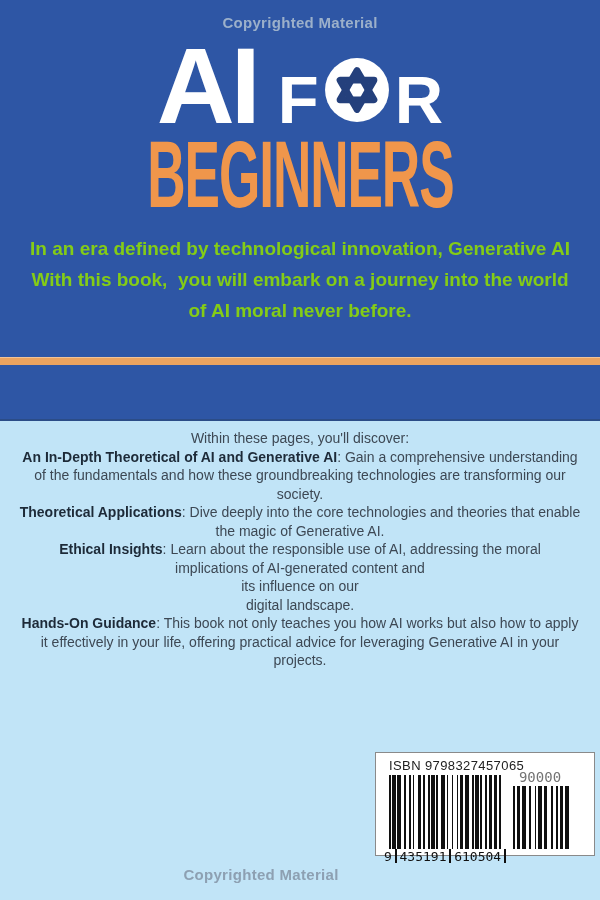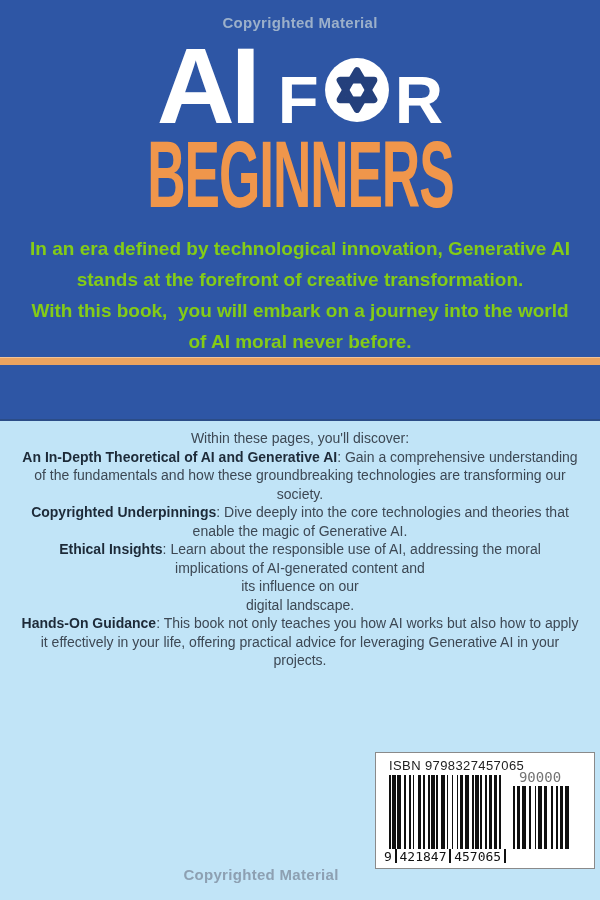--- a/index.html
+++ b/index.html
@@ -29,21 +29,21 @@
   .stripe { position:absolute; top:357px; left:0; width:600px; height:8px;
           background:#eaa360; border-top:1px solid rgba(255,255,255,.35); }
 
   
   .blurb { position:absolute; top:429px; left:18px; right:18px;
           text-align:center; font-size:14px; line-height:18.5px; color:#3d4854; }
   .blurb b { color:#1d2a38; }
   .preline { white-space:pre-line; }
 
   
-  .bc-box { position:absolute; left:375px; top:752px; width:220px; height:117px;
+  .bc-box { position:absolute; left:375px; top:752px; width:220px; height:104px;
           background:#ffffff; border:1px solid #8a8a8a; }
   .bc-isbn { position:absolute; top:5px; left:13px; font-size:13px; color:#222;
           letter-spacing:.4px; }
   .bars { position:absolute; display:flex; }
   .bars span { height:100%; }
   .bc-main { left:13px; top:22px; width:112px; height:74px; }
   .bc-digits { position:absolute; left:8px; top:96px; width:122px;
           display:flex; justify-content:space-between; align-items:flex-start;
           font-family:"DejaVu Sans Mono", monospace; font-size:13px; color:#111; }
   .guard { width:2px; height:14px; background:#101010; }
@@ -74,32 +74,31 @@
       </svg>
       <span class="t-for">R</span>
     </div>
 
     <div class="beginners-wrap">
       <span class="t-beginners">BEGINNERS</span>
     </div>
 
     <div class="intro">
       <div>In an era defined by technological innovation, Generative AI</div>
-      <div>stands at the forefront of creative transformation.</div>
       <div>With this book,  you will embark on a journey into the world</div>
       <div>of AI moral never before.</div>
     </div>
 
     <div class="stripe"></div>
   </div>
 
   <div class="blurb">
     <p>Within these pages, you'll discover:</p>
     <p><b>An In-Depth Theoretical of AI and Generative AI</b><span>: Gain a comprehensive understanding of the fundamentals and how these groundbreaking technologies are transforming our society.</span></p>
-    <p><b>Copyrighted Underpinnings</b><span>: Dive deeply into the core technologies and theories that enable the magic of Generative AI.</span></p>
+    <p><b>Theoretical Applications</b><span>: Dive deeply into the core technologies and theories that enable the magic of Generative AI.</span></p>
     <p><b>Ethical Insights</b><span class="preline">: Learn about the responsible use of AI, addressing the moral
 implications of AI-generated content and
 its influence on our
 digital landscape.</span></p>
     <p><b>Hands-On Guidance</b><span>: This book not only teaches you how AI works but also how to apply it effectively in your life, offering practical advice for leveraging Generative AI in your projects.</span></p>
   </div>
 
   <div class="bc-box">
     <div class="bc-isbn">ISBN 9798327457065</div>
     <div class="bars bc-main" id="bc-main">
@@ -147,23 +146,23 @@
         <span style="flex: 0 0 1.51515%; background: transparent;"></span>
         <span style="flex: 0 0 3.0303%; background: rgb(16, 16, 16);"></span>
         <span style="flex: 0 0 1.51515%; background: transparent;"></span>
         <span style="flex: 0 0 3.0303%; background: rgb(16, 16, 16);"></span>
         <span style="flex: 0 0 1.51515%; background: transparent;"></span>
         <span style="flex: 0 0 1.51515%; background: rgb(16, 16, 16);"></span>
       </div>
     <div class="bc-digits">
       <span>9</span>
       <i class="guard"></i>
-      <span>421847</span>
+      <span>435191</span>
       <i class="guard"></i>
-      <span>457065</span>
+      <span>610504</span>
       <i class="guard"></i>
     </div>
     <div class="bc-addon-label">90000</div>
     <div class="bars bc-addon" id="bc-addon">
         <span style="flex: 0 0 3.22581%; background: rgb(16, 16, 16);"></span>
         <span style="flex: 0 0 3.22581%; background: transparent;"></span>
         <span style="flex: 0 0 6.45161%; background: rgb(16, 16, 16);"></span>
         <span style="flex: 0 0 3.22581%; background: transparent;"></span>
         <span style="flex: 0 0 6.45161%; background: rgb(16, 16, 16);"></span>
         <span style="flex: 0 0 6.45161%; background: transparent;"></span>

